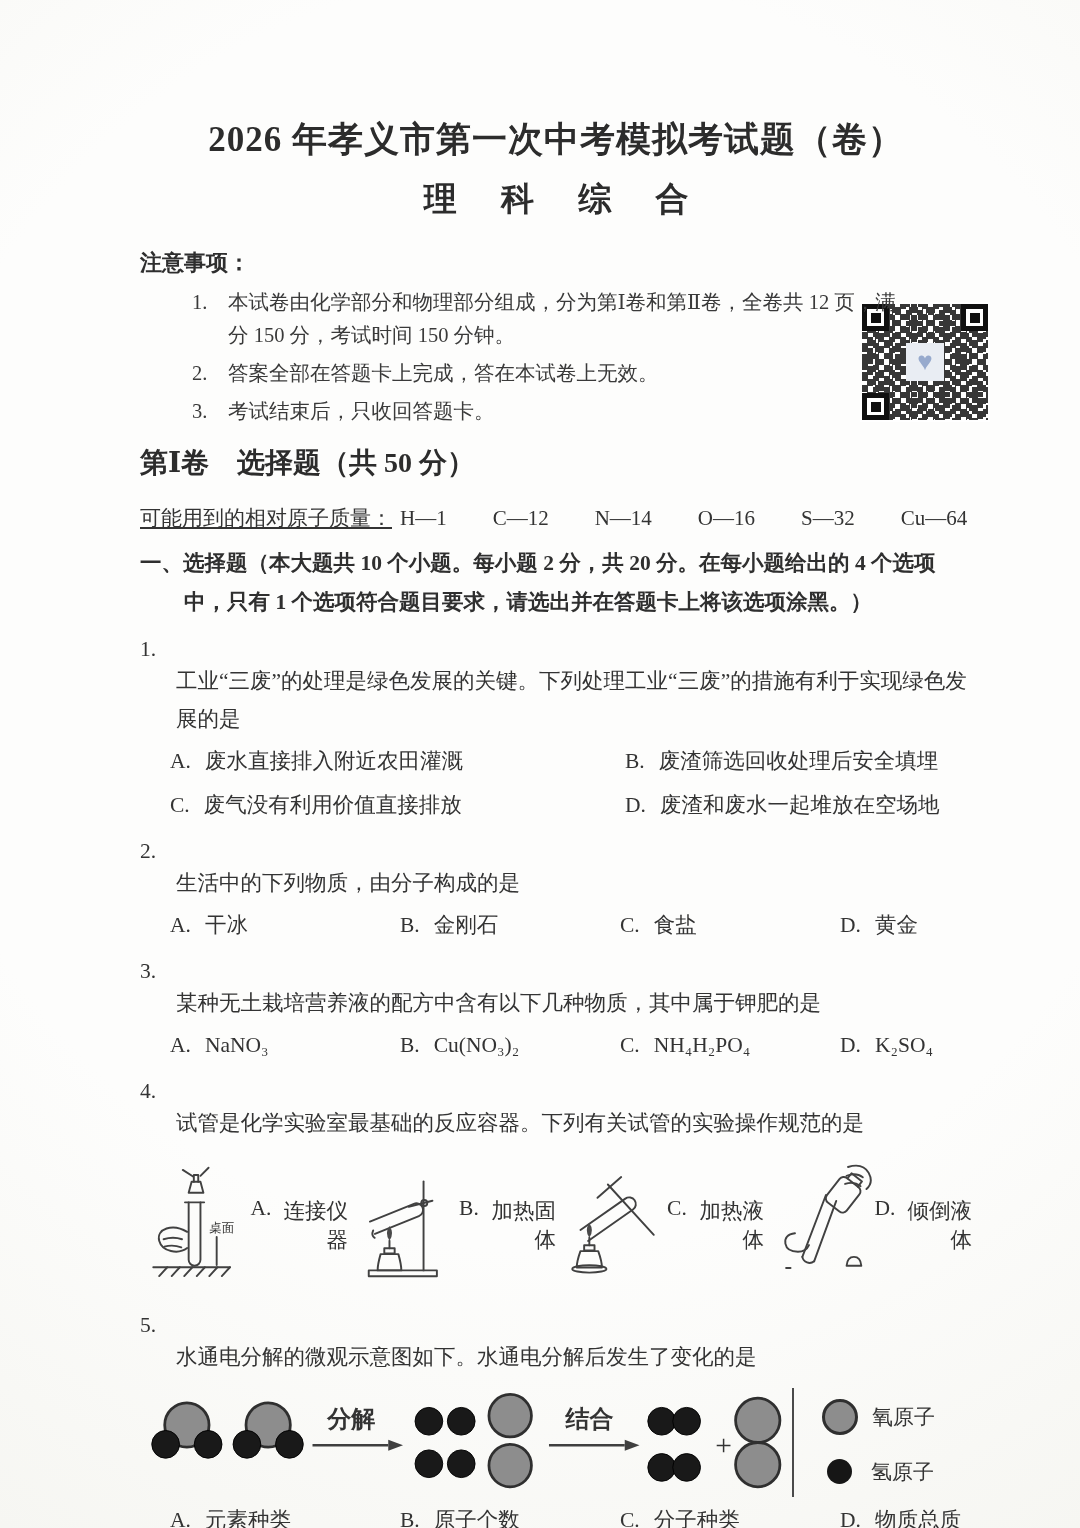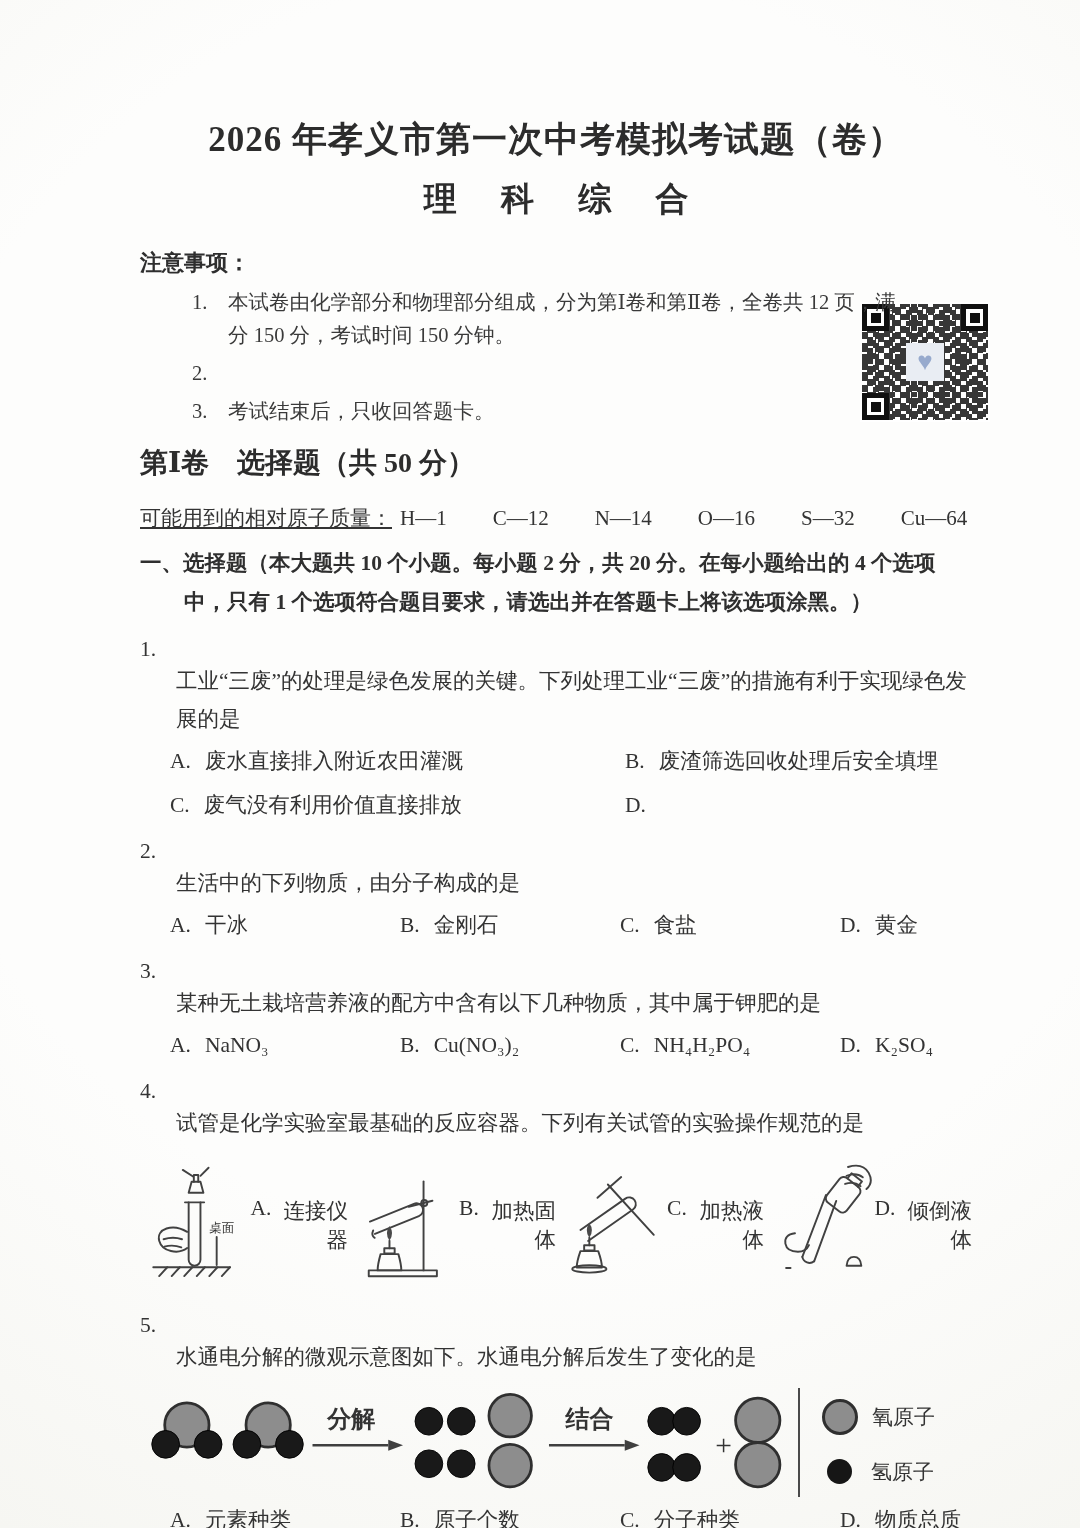--- a/index.html
+++ b/index.html
@@ -50,21 +50,21 @@
   .fig-caption { margin-top:4px; font-size:21.5px; display:flex; }
   .fig-caption .opt-label { margin-right:12px; }
   .sketch { stroke:#414141; stroke-width:2.6; fill:none; stroke-linecap:round; stroke-linejoin:round; }
   .sketch-fill { fill:#4a4a4a; stroke:none; }
   svg text { font-family:"Liberation Serif","DejaVu Serif",serif; fill:#333; }
 
   .mol-row { display:flex; align-items:stretch; margin-top:12px; }
   .o-atom { fill:#8d8d8d; stroke:#2f2f2f; stroke-width:3; }
   .h-atom { fill:#191919; stroke:#000; stroke-width:1; }
   .arrow-line { stroke:#3f3f3f; stroke-width:2.6; }
-  .legend { margin-left:10px; border-left:2px solid #4a4a4a; padding-left:22px; display:flex; flex-direction:column; justify-content:space-around; }
+  .legend { margin-left:4px; border-left:2px solid #4a4a4a; padding-left:28px; display:flex; flex-direction:column; justify-content:space-around; }
   .legend-item { display:flex; align-items:center; gap:14px; font-size:21px; }
   .legend-oxygen { width:36px; height:36px; border-radius:50%; background:#8d8d8d; border:3px solid #2f2f2f; box-sizing:border-box; flex:none; }
   .legend-hydrogen { width:25px; height:25px; border-radius:50%; background:#161616; margin:0 5px; flex:none; }
 
   .footer { text-align:center; font-size:19.5px; margin-top:24px; color:#4c4c4c; }
 
   
   .qr { position:absolute; left:860px; top:302px; width:130px; height:120px; background:#fff; }
   .qr-pattern { position:absolute; inset:2px;
     background:
@@ -97,20 +97,21 @@
     <div class="subtitle">理 科 综 合</div>
 
     <div class="notice-heading">注意事项：</div>
     <div class="notice-list">
       <div class="notice-item first">
         <span class="n-num">1.</span>
         <span class="n-text">本试卷由化学部分和物理部分组成，分为第Ⅰ卷和第Ⅱ卷，全卷共 12 页，满分 150 分，考试时间 150 分钟。</span>
       </div>
       <div class="notice-item">
         <span class="n-num">2.</span>
+        <span class="n-text">答案全部在答题卡上完成，答在本试卷上无效。</span>
       </div>
       <div class="notice-item">
         <span class="n-num">3.</span>
         <span class="n-text">考试结束后，只收回答题卡。</span>
       </div>
     </div>
 
     <div class="vol-heading">第Ⅰ卷　选择题（共 50 分）</div>
 
     <div class="atomic">
@@ -132,20 +133,21 @@
         <span class="opt">
             <span class="opt-label">B.</span>
             <span>废渣筛选回收处理后安全填埋</span>
           </span>
         <span class="opt">
             <span class="opt-label">C.</span>
             <span>废气没有利用价值直接排放</span>
           </span>
         <span class="opt">
             <span class="opt-label">D.</span>
+            <span>废渣和废水一起堆放在空场地</span>
           </span>
       </div>
     </div>
 
     <div class="q">
       <div class="q-line">
         <span class="q-num">2.</span>
         <span class="q-stem">生活中的下列物质，由分子构成的是</span>
       </div>
       <div class="opts opts-4">

